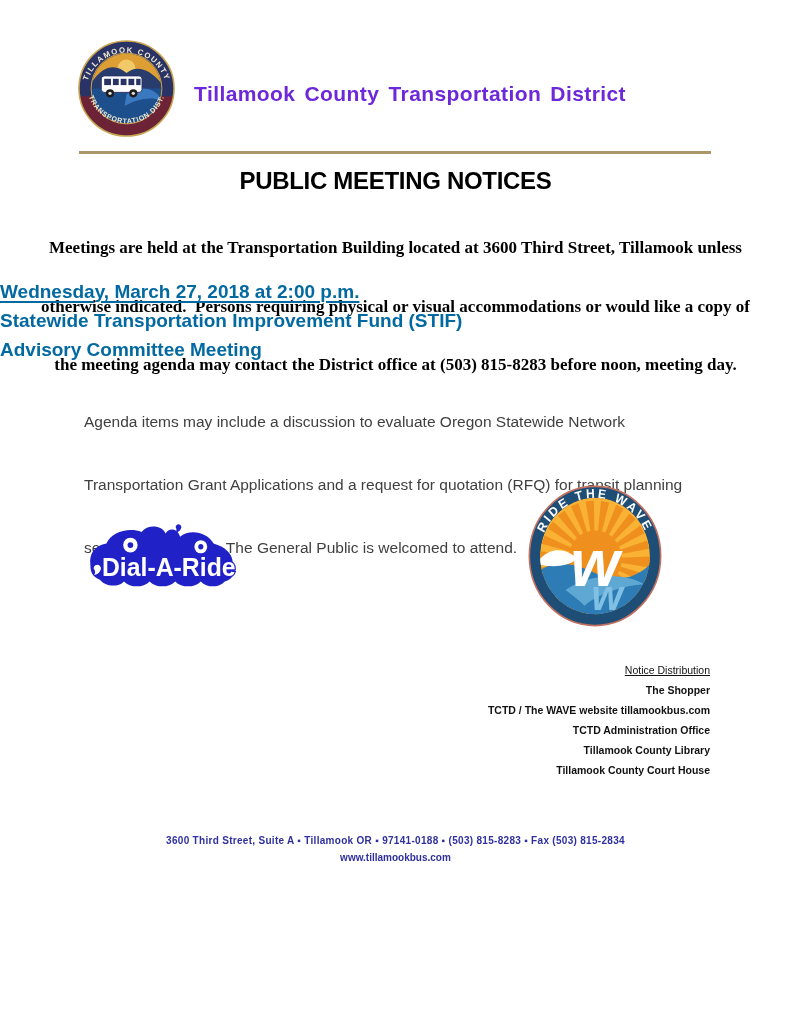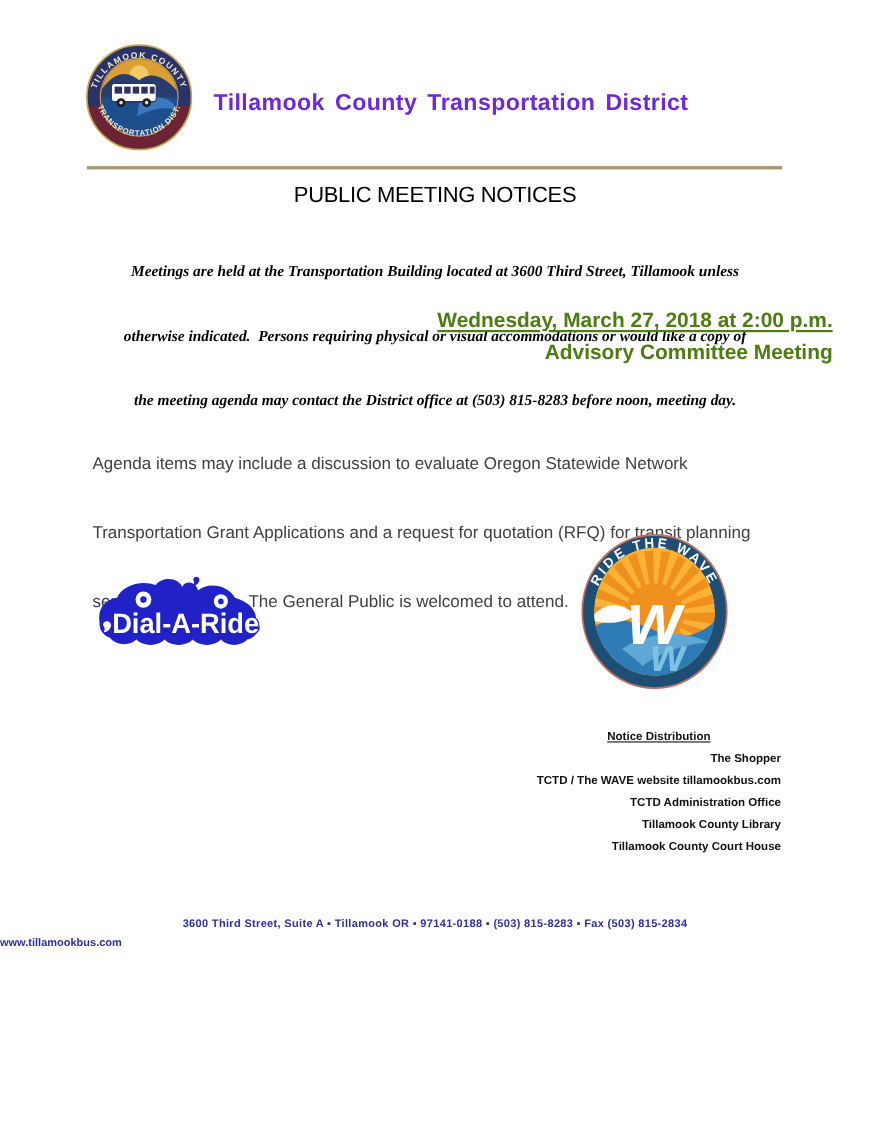--- a/index.html
+++ b/index.html
@@ -21,60 +21,60 @@
     font-size:21px; font-weight:700; letter-spacing:0.4px; word-spacing:3px;
     color:#6d28d9;
   }
   .divider {
     position:absolute; left:79px; top:151px; width:632px; height:3px;
     background:#ac9566;
   }
   
   .notice-heading {
     position:absolute; left:0; top:167px; width:791px; text-align:center;
-    font-size:20px; font-weight:400; letter-spacing:-0.3px; color:#000;
+    font-size:24px; font-weight:700; letter-spacing:-0.3px; color:#000;
   }
   .notice-intro {
     position:absolute; left:0; top:199px; width:791px; text-align:center;
-    font-family:"Liberation Serif", serif; font-style:italic; font-weight:700;
-    font-size:14px; line-height:19.5px; color:#000; white-space:pre-wrap;
+    font-family:"Liberation Serif", serif; font-weight:700;
+    font-size:17px; line-height:19.5px; color:#000; white-space:pre-wrap;
   }
   
   .meeting {
-    position:absolute; left:0; top:281px; width:757px; text-align:right;
-    font-weight:700; color:#4d7c0f;
+    position:absolute; left:0; top:281px; width:757px; text-align:left;
+    font-weight:700; color:#0369a1;
   }
   .meeting .dt {
     font-size:19px; text-decoration:underline;
     text-decoration-thickness:2px; text-underline-offset:3px;
     margin-bottom:7px;
   }
   .meeting .t1, .meeting .t2 { font-size:19px; margin-bottom:7px; }
   
   .agenda {
     position:absolute; left:84px; top:369px; width:640px;
     font-size:15.5px; line-height:21px; color:#404040; white-space:pre-wrap;
   }
   
   .dial-logo { position:absolute; left:84px; top:522px; width:168px; height:66px; }
   .wave-logo { position:absolute; left:528px; top:485px; width:134px; height:142px; }
   
   .distribution {
     position:absolute; right:81px; top:660px; text-align:right;
     font-size:10.5px; line-height:20px; color:#111;
   }
-  .distribution .dist-heading { font-weight:700; text-decoration:underline;text-align:center; }
+  .distribution .dist-heading { font-weight:400; text-decoration:underline; }
   .distribution .dist-item { font-weight:700; }
   
   .footer-address {
     position:absolute; left:0; top:835px; width:791px; text-align:center;
     font-size:10px; font-weight:700; color:#2f2f9e; letter-spacing:0.3px;
   }
   .footer-website {
-    position:absolute; left:0; top:852px; width:791px; text-align:left;
+    position:absolute; left:0; top:852px; width:791px; text-align:center;
     font-size:10px; font-weight:700; color:#2f2f9e;
   }
   svg text { font-family:"Liberation Sans", sans-serif; }
 </style>
 </head>
 <body>
 
 <div class="page">
 
   <svg class="seal" viewBox="0 0 100 100" aria-hidden="true">
@@ -121,20 +121,21 @@
   <div class="notice-heading">PUBLIC MEETING NOTICES</div>
 
   <div class="notice-intro">
     <div>Meetings are held at the Transportation Building located at 3600 Third Street, Tillamook unless</div>
     <div>otherwise indicated.  Persons requiring physical or visual accommodations or would like a copy of</div>
     <div>the meeting agenda may contact the District office at (503) 815-8283 before noon, meeting day.</div>
   </div>
 
   <div class="meeting">
     <div class="dt">Wednesday, March 27, 2018 at 2:00 p.m.</div>
+    <div class="t1">Statewide Transportation Improvement Fund (STIF)</div>
     <div class="t2">Advisory Committee Meeting</div>
   </div>
 
   <div class="agenda">
     <div>Agenda items may include a discussion to evaluate Oregon Statewide Network</div>
     <div>Transportation Grant Applications and a request for quotation (RFQ) for transit planning</div>
     <div>services document.  The General Public is welcomed to attend.</div>
   </div>
 
   <svg class="dial-logo" viewBox="0 0 210 80" preserveAspectRatio="none" aria-hidden="true">

